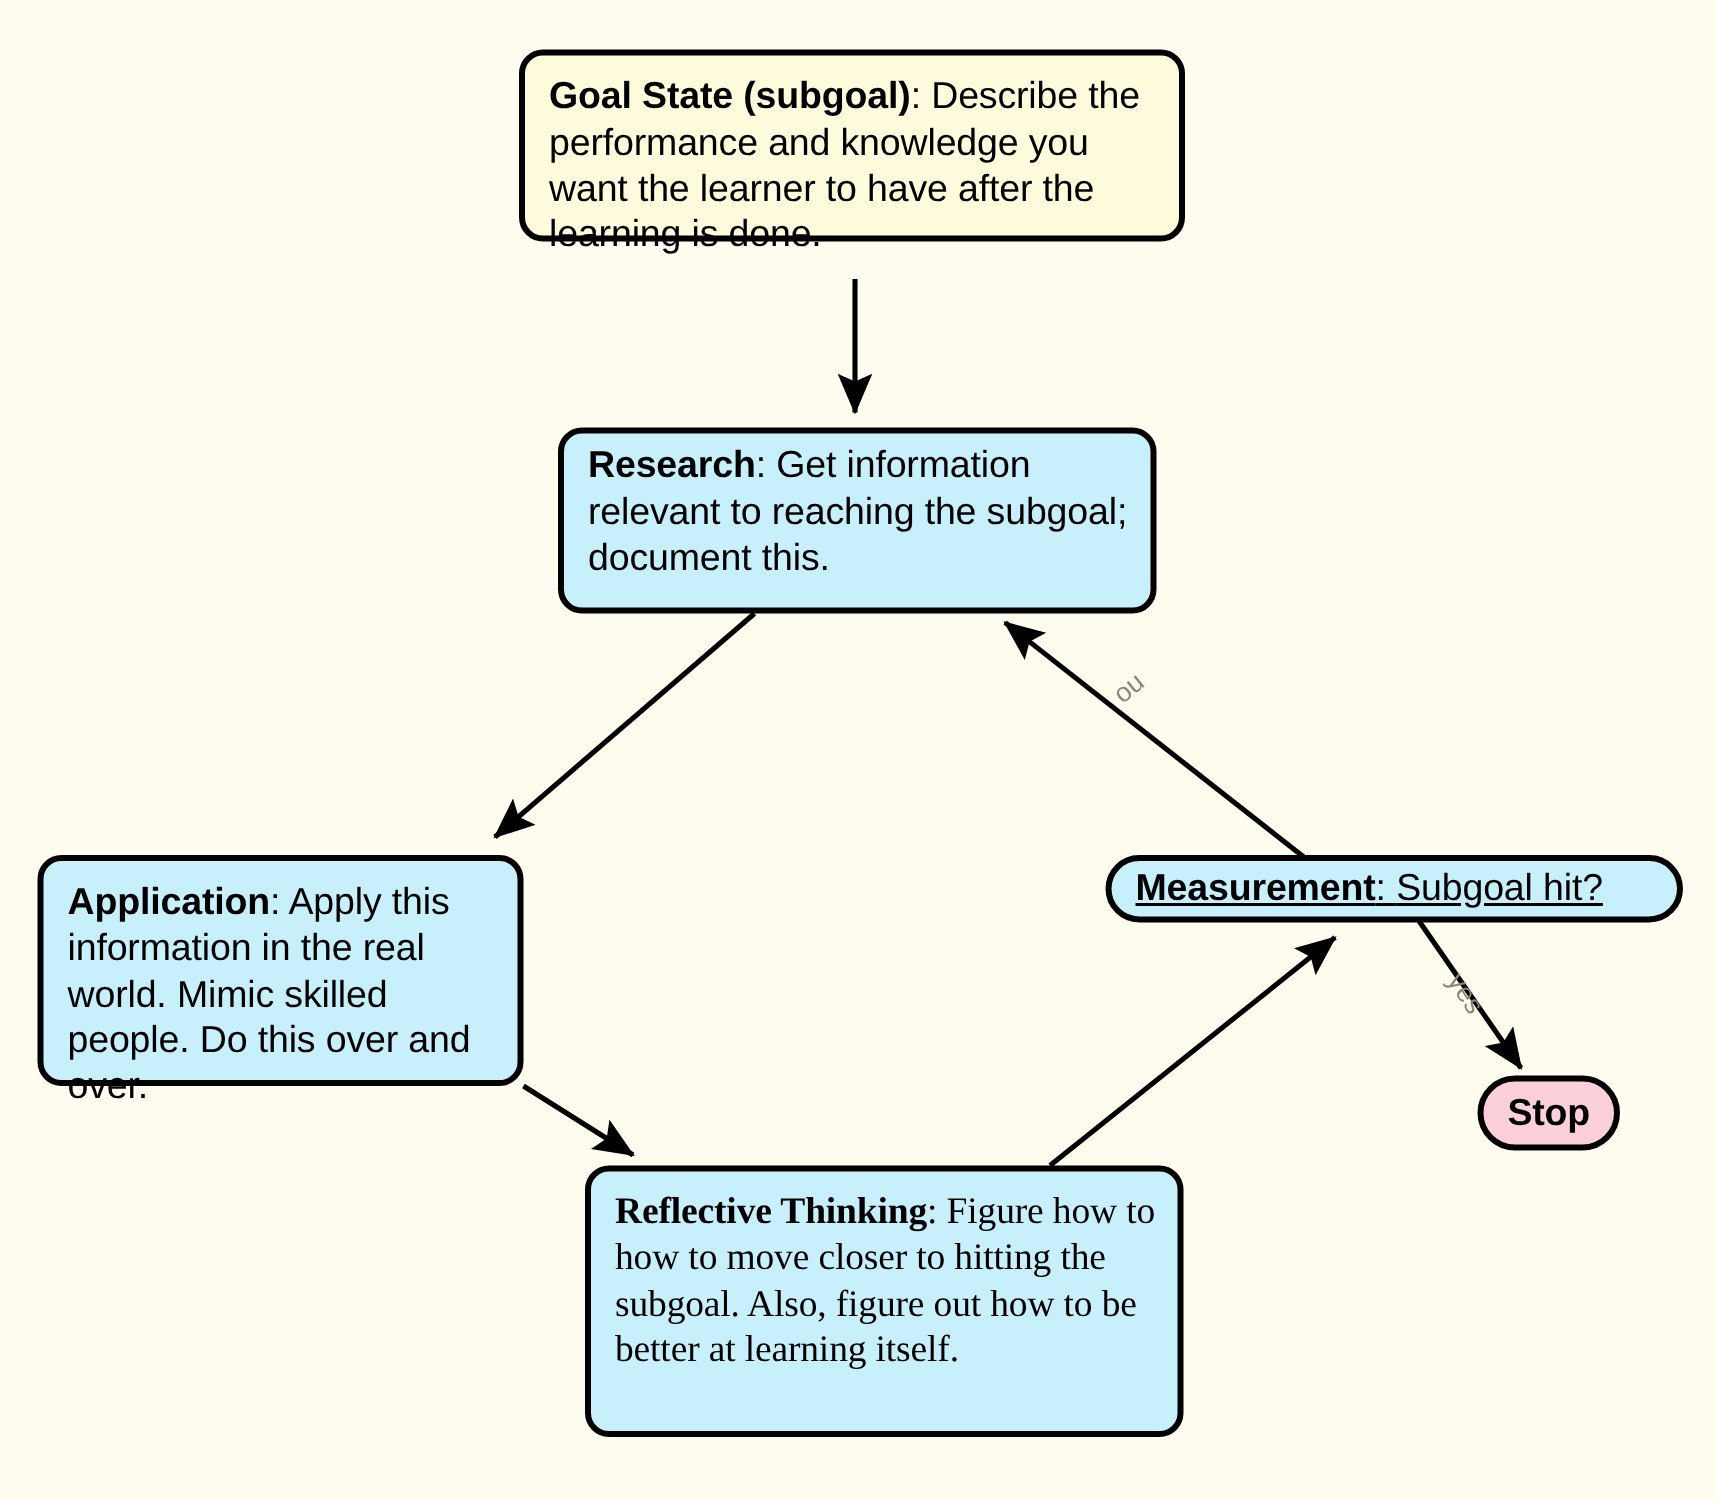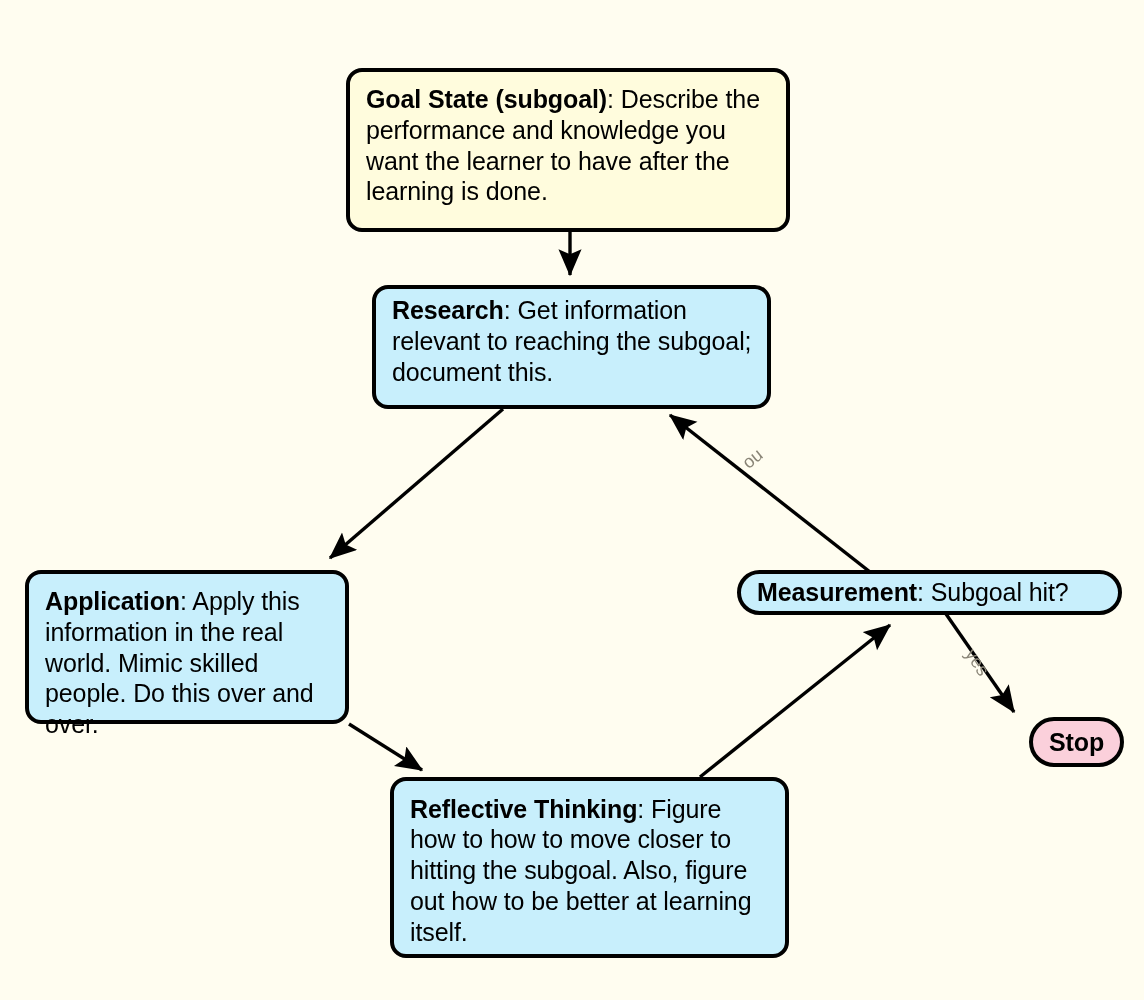--- a/index.html
+++ b/index.html
@@ -43,24 +43,23 @@
     padding: 6px 14px 6px 16px;
     width: 100%;
   }
   .node b {
     font-weight: bold;
   }
   .node-goal {
     left: 346px;
     top: 33px;
     width: 444px;
-    height: 164px;
+    height: 128px;
     background: #fffcdd;
     align-items: flex-start;
-    margin-top: 35px;
   }
   .node-goal .inner { padding-top: 12px; }
   .node-research {
     left: 372px;
     top: 285px;
     width: 399px;
     height: 124px;
     background: #c8effc;
     align-items: flex-start;
   }
@@ -76,32 +75,33 @@
   .node-application .inner { padding-top: 12px; }
   .node-measurement {
     left: 737px;
     top: 570px;
     width: 385px;
     height: 45px;
     background: #c8effc;
     border-radius: 23px;
     align-items: center;
   }
-  .node-measurement .inner { padding: 0 16px; }
+  .node-measurement .inner { padding: 0 16px; text-decoration: underline; }
   .node-reflective {
     left: 390px;
     top: 777px;
     width: 399px;
     height: 181px;
     background: #c8effc;
-    align-items: center;
+    align-items: flex-start;
+    font-family: Liberation Serif, serif;
   }
   .node-reflective .inner { padding-top: 12px; }
   .node-stop {
-    left: 1029px;
+    left: 985px;
     top: 717px;
     width: 95px;
     height: 50px;
     background: #fbd0db;
     border-radius: 25px;
     justify-content: center;
     font-weight: bold;
     font-size: 25px;
   }
   .node-stop .inner {

